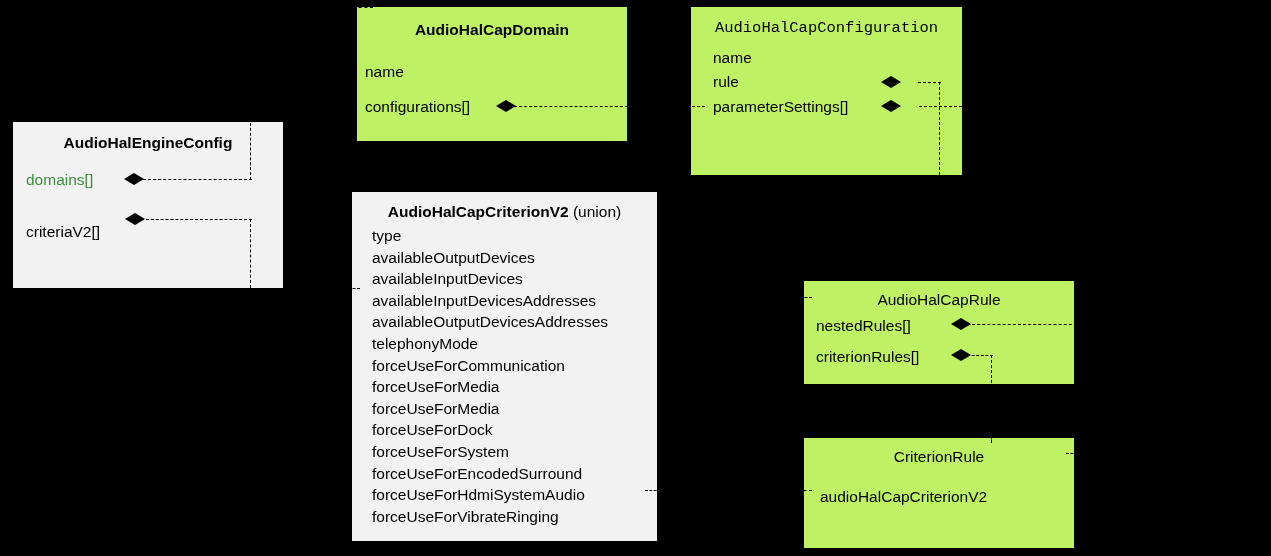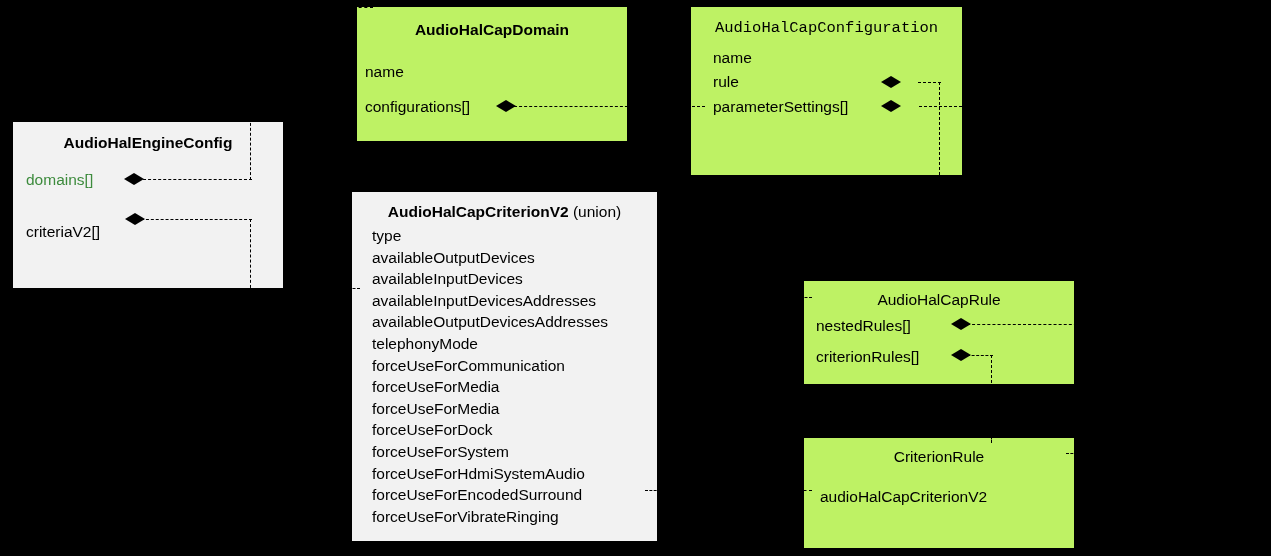--- a/index.html
+++ b/index.html
@@ -193,22 +193,22 @@
       <div>availableOutputDevices</div>
       <div>availableInputDevices</div>
       <div>availableInputDevicesAddresses</div>
       <div>availableOutputDevicesAddresses</div>
       <div>telephonyMode</div>
       <div>forceUseForCommunication</div>
       <div>forceUseForMedia</div>
       <div>forceUseForMedia</div>
       <div>forceUseForDock</div>
       <div>forceUseForSystem</div>
+      <div>forceUseForEncodedSurround</div>
       <div>forceUseForHdmiSystemAudio</div>
-      <div>forceUseForEncodedSurround</div>
       <div>forceUseForVibrateRinging</div>
     </div>
   </div>
 
   <div class="uml-box box-green" style="left:804px; top:281px; width:270px; height:103px;">
     <div class="inbox-conn">
 
       <div class="hline" style="left:-4px; top:16px; width:12px;"></div>
 
       <div class="hline" style="left:163px; top:43px; width:115px;"></div>

